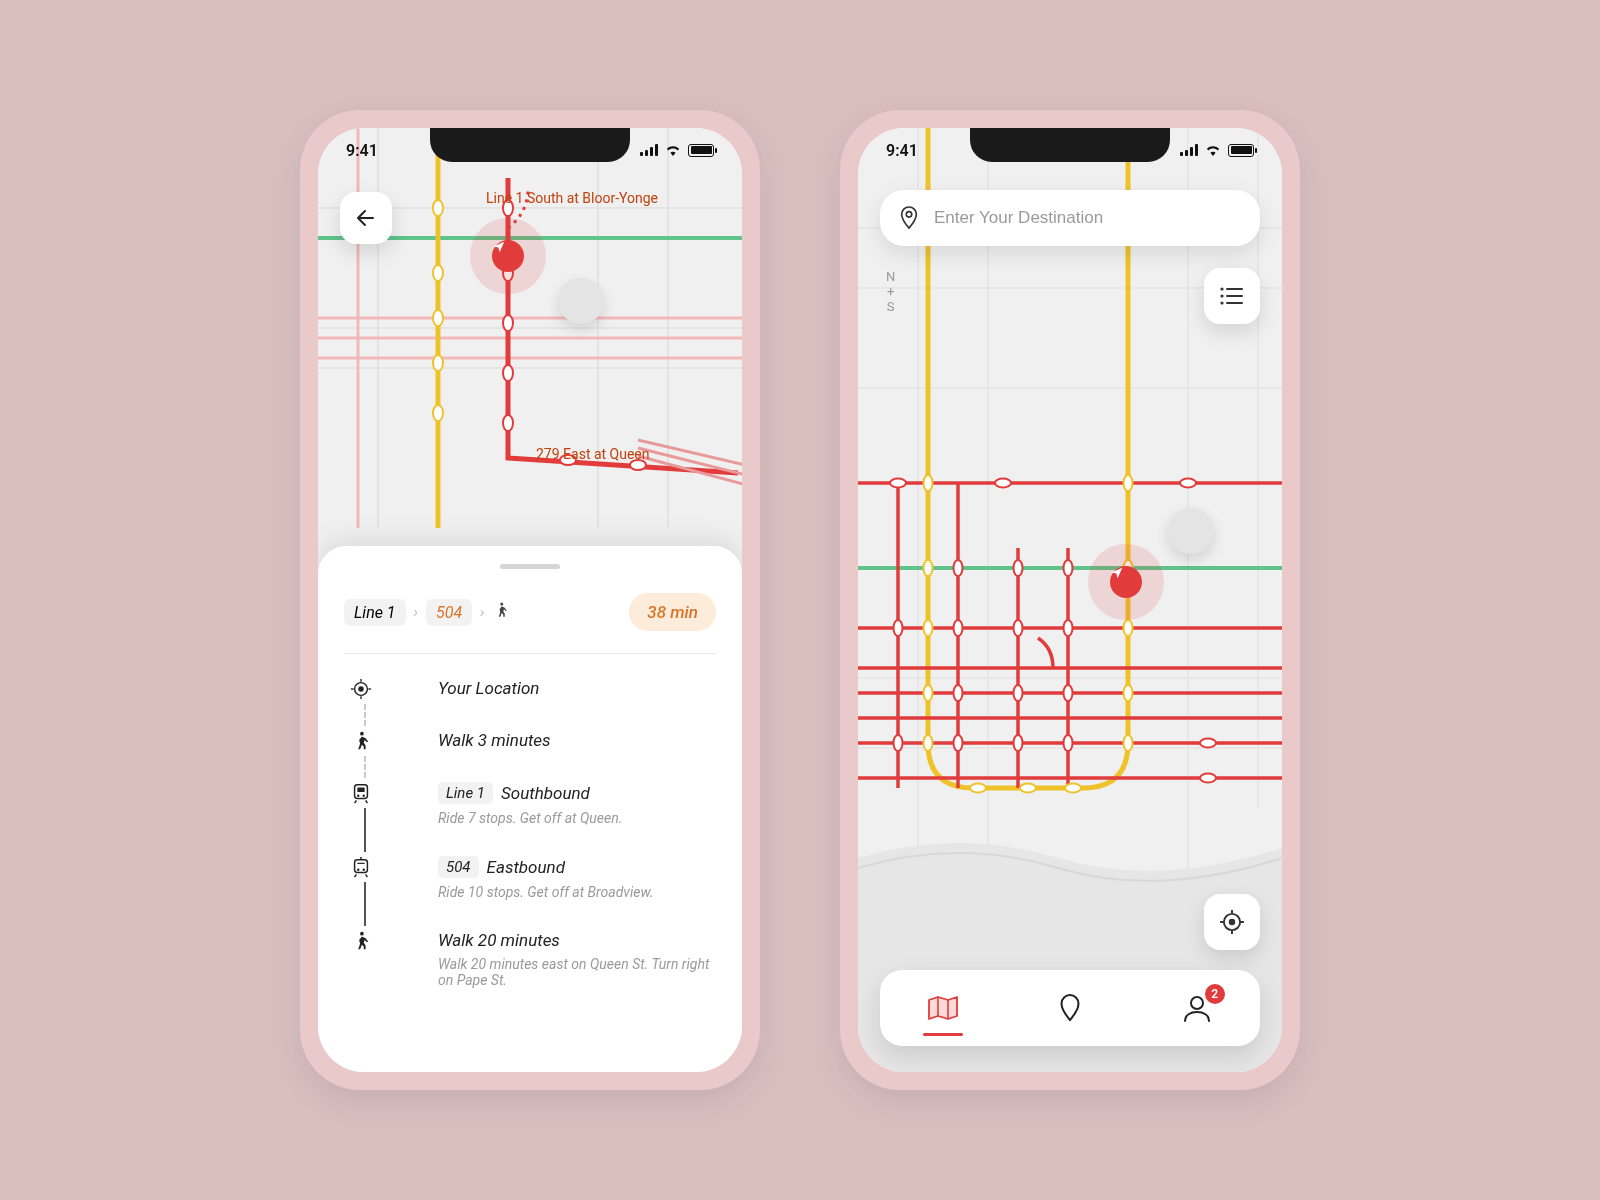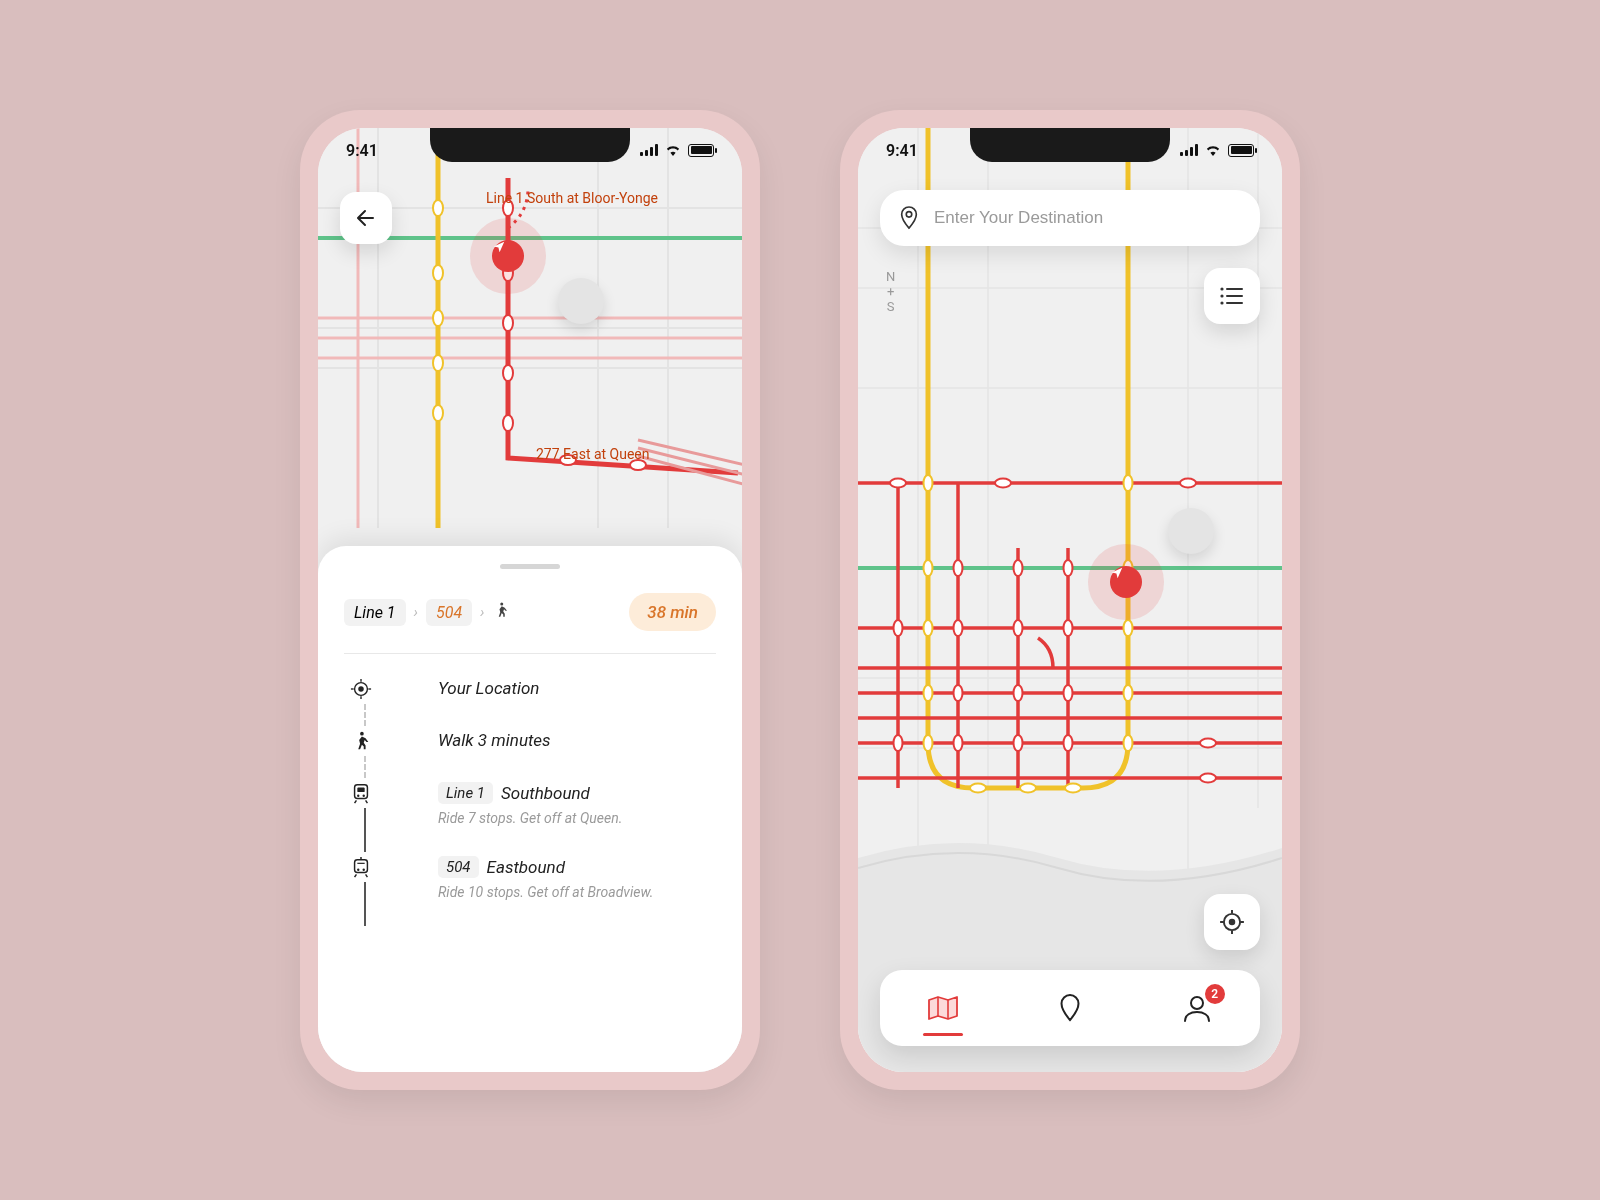--- a/index.html
+++ b/index.html
@@ -258,21 +258,21 @@
       </svg>
 
       <div class="loc-marker" style="top:112px; left:174px;">
         <svg width="14" height="14" viewBox="0 0 24 24">
             <path fill="currentColor" d="M3 11l18-8-8 18-2-8-8-2z"></path>
           </svg>
       </div>
       <div class="gray-dot" style="top:150px; left:240px;"></div>
 
       <div class="map-label" style="top:62px; left:168px;">Line 1 South at Bloor-Yonge</div>
-      <div class="map-label" style="top:318px; left:218px;">277 East at Queen</div>
+      <div class="map-label" style="top:318px; left:218px;">279 East at Queen</div>
     </div>
 
     <div class="fab back-btn">
       <svg width="24" height="24" viewBox="0 0 24 24">
           <path fill="none" stroke="#222" stroke-width="2" stroke-linecap="round" stroke-linejoin="round" d="M19 12H5m6-7l-7 7 7 7"></path>
         </svg>
     </div>
 
     <div class="sheet">
       <div class="sheet-handle"></div>
@@ -361,20 +361,32 @@
           </div>
           <div class="step-body">
             <div class="step-main">
               <span class="pill-sm">504</span>
               <span>Eastbound</span>
             </div>
             <div class="step-sub">Ride 10 stops. Get off at Broadview.</div>
           </div>
         </div>
 
+        <div class="step" style="padding-bottom:0">
+          <div class="step-icon">
+            <svg viewBox="0 0 24 24">
+                <circle cx="13" cy="4" r="2" fill="#222"></circle>
+                <path fill="#222" d="M13 7l-3 4 1 4-2 6h2l2-5 2 2v3h2v-4l-2-3 1-3 2 2h2l-3-4-4-2z"></path>
+              </svg>
+          </div>
+          <div class="step-body">
+            <div class="step-main">Walk 20 minutes</div>
+            <div class="step-sub">Walk 20 minutes east on Queen St. Turn right on Pape St.</div>
+          </div>
+        </div>
 
       </div>
     </div>
   </div>
 </div>
 
 <div class="phone">
   <div class="screen">
     <div class="notch"></div>
 

